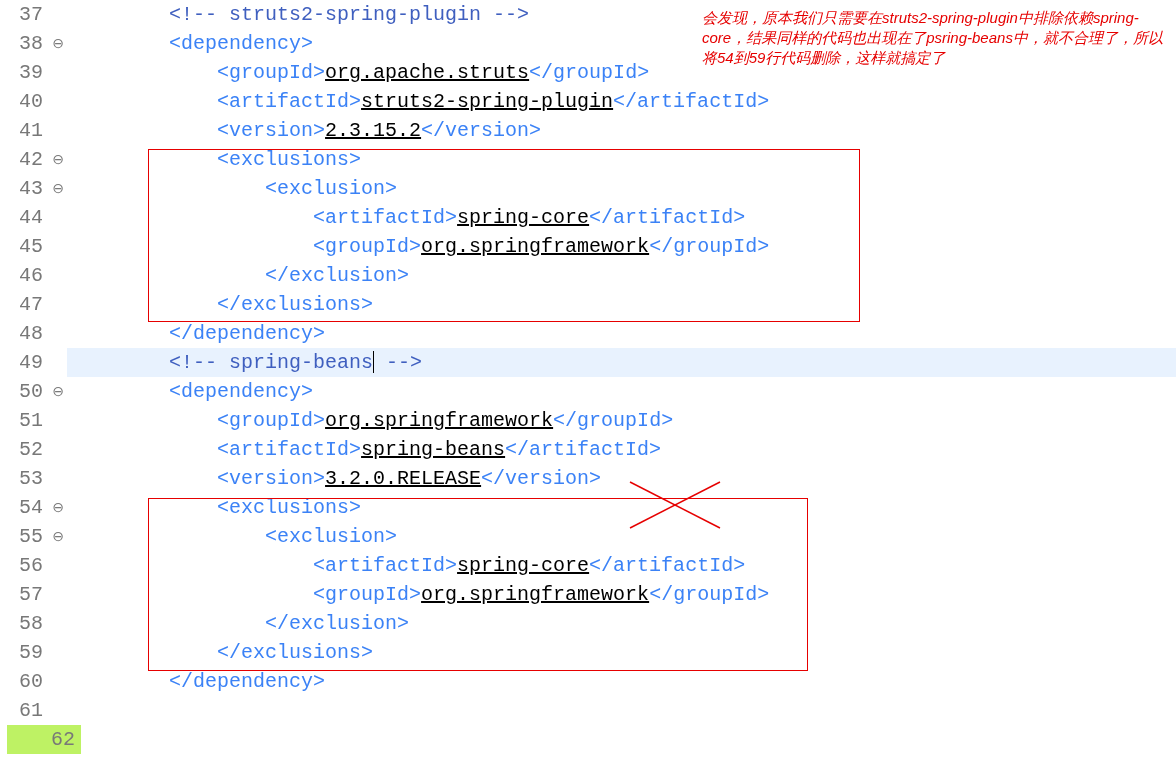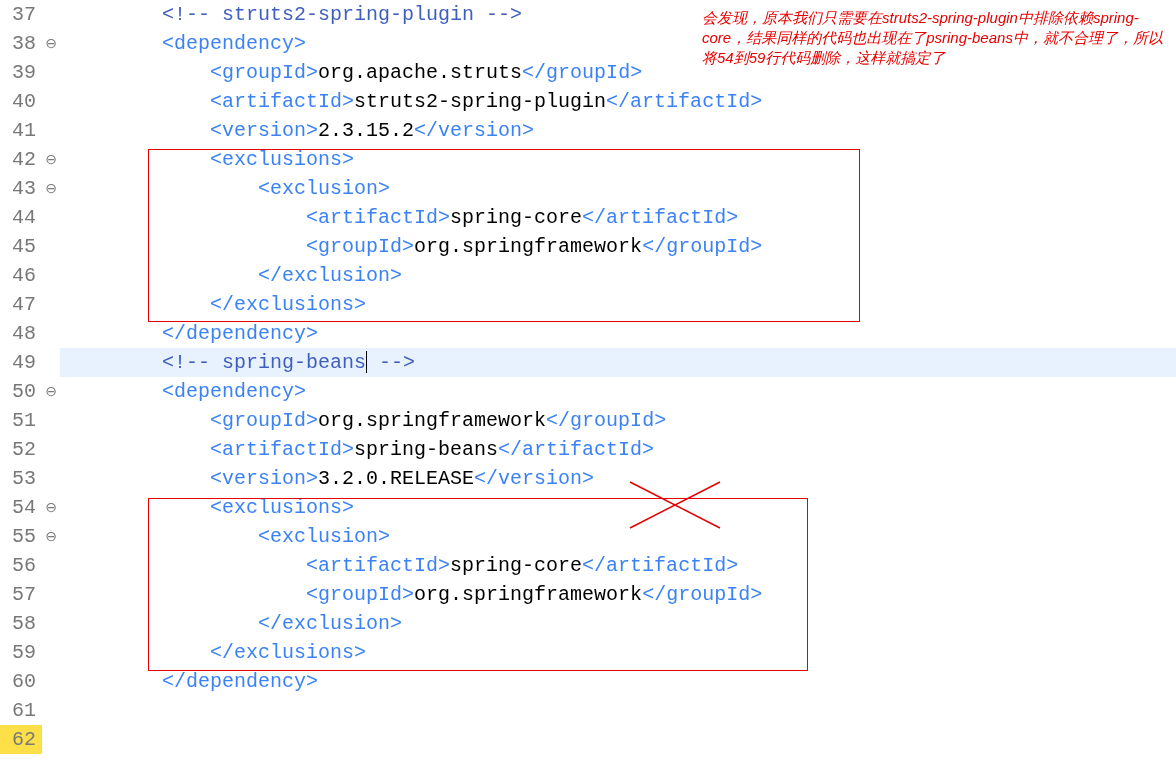--- a/index.html
+++ b/index.html
@@ -7,57 +7,59 @@
     padding: 0;
     background: #ffffff;
     font-family: Consolas, "Courier New", monospace;
     font-size: 20px;
     line-height: 29px;
     overflow: hidden;
   }
   .editor {
     position: relative;
     white-space: pre;
+    margin-left: 7px;
   }
   .line {
     display: flex;
     align-items: flex-start;
   }
   .gutter {
     width: 36px;
     text-align: right;
     padding-right: 6px;
     color: #787878;
     user-select: none;
     background: #ffffff;
     flex: 0 0 auto;
   }
   .gutter.hl {
-    background: #fde047;
+    background: #bef264;
+    padding-left: 32px;
   }
   .fold {
     width: 18px;
     text-align: center;
     color: #7a7a7a;
     flex: 0 0 auto;
     user-select: none;
     font-family: Arial, sans-serif;
     font-size: 14px;
     line-height: 29px;
   }
   .code {
     flex: 1 1 auto;
     padding-left: 6px;
   }
   .line.active .code {
     background: #e8f2fe;
   }
   .tag     { color: #3b82f6; }
   .comment { color: #3f5fbf; text-align: right; }
-  .text    { color: #000000; }
+  .text    { color: #000000; text-decoration: underline; }
   .caret {
     display: inline-block;
     width: 1px;
     height: 22px;
     background: #000;
     vertical-align: middle;
     margin-top: -2px;
   }
   .box1, .box2 {
     position: absolute;

